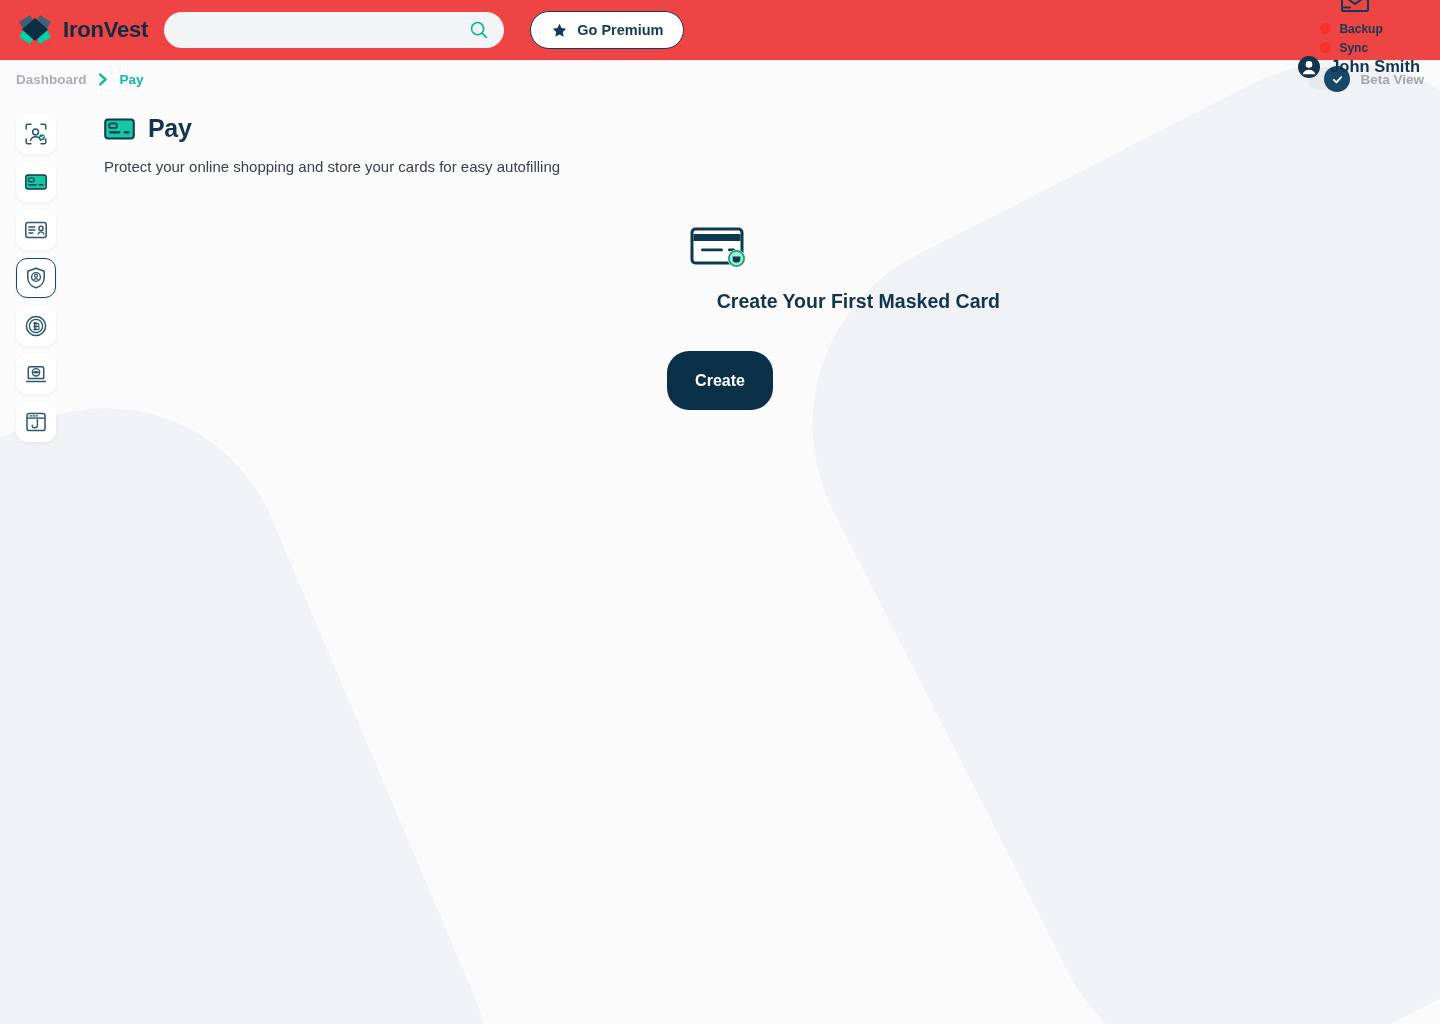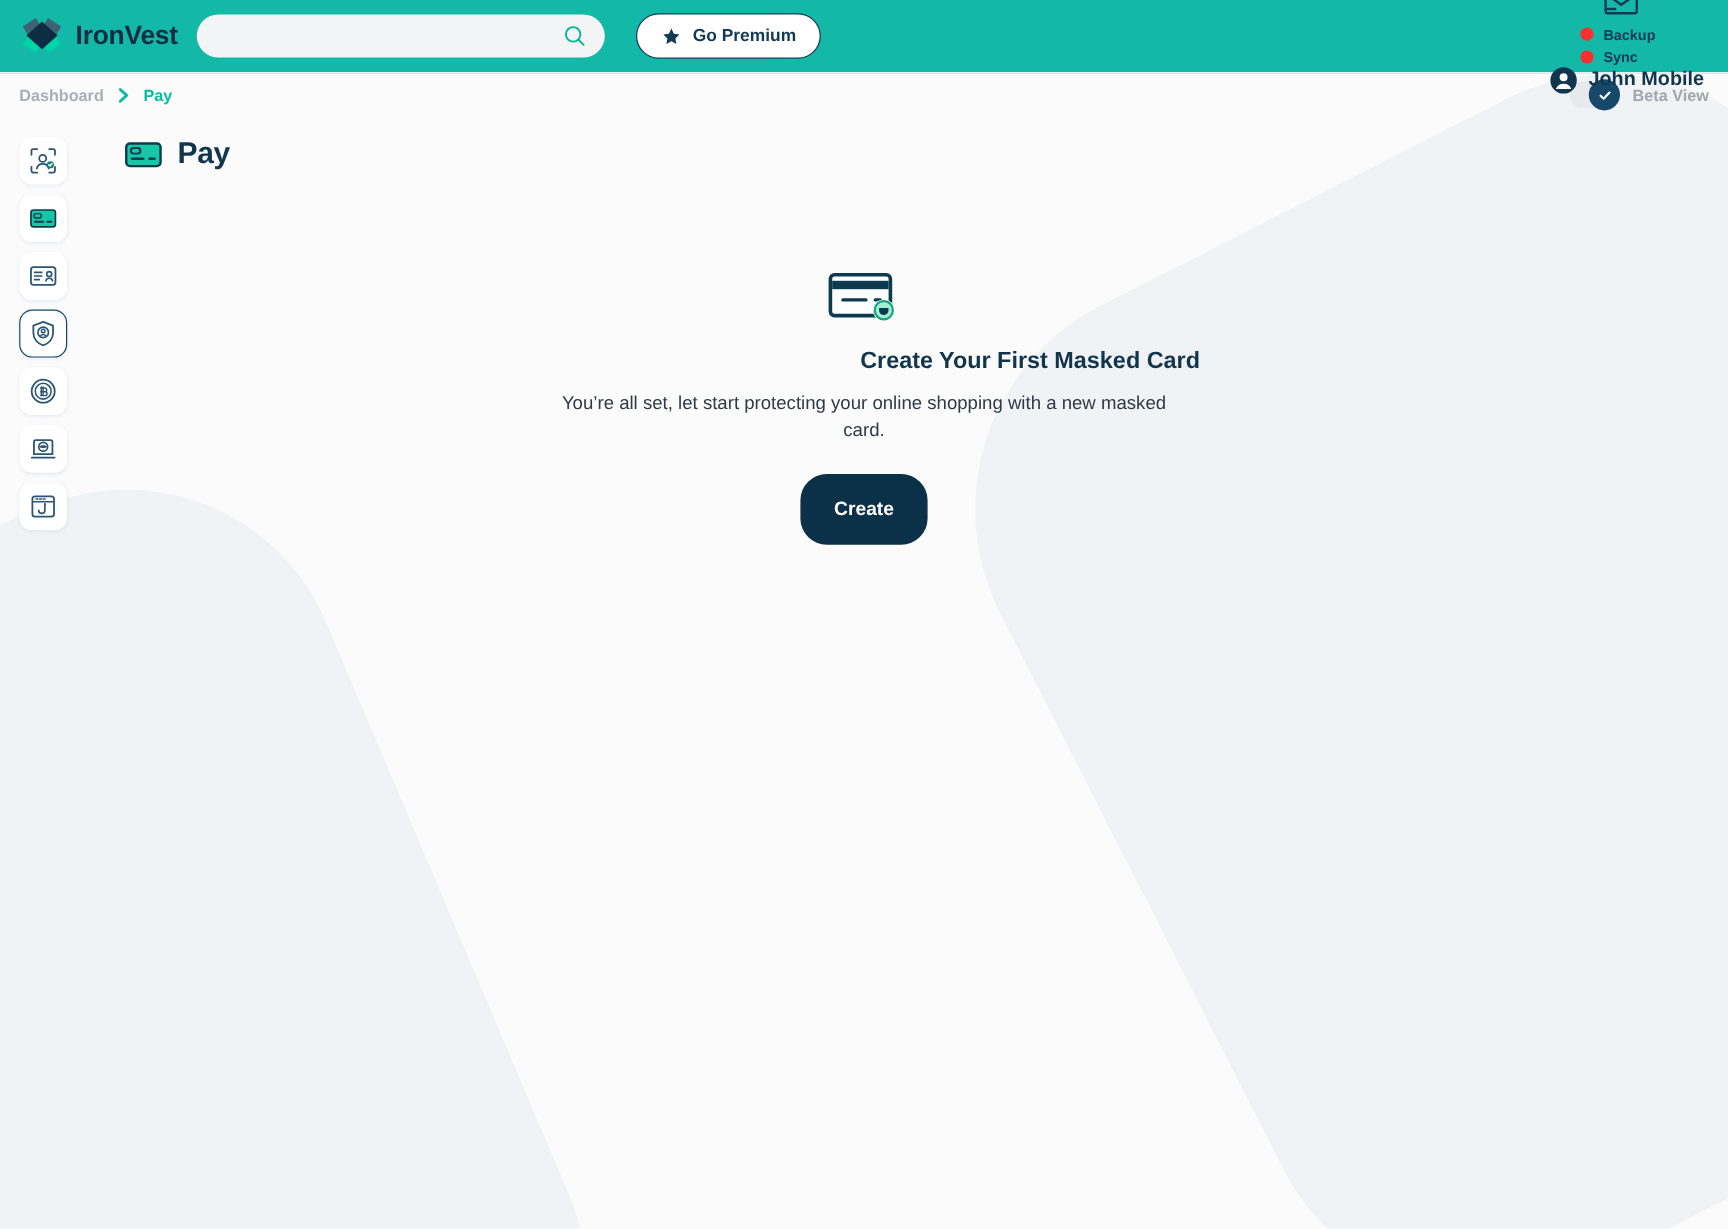--- a/index.html
+++ b/index.html
@@ -24,21 +24,21 @@
     width: 680px; height: 880px;
     left: -280px; top: 450px;
     border-radius: 180px;
     transform: rotate(-23deg);
   }
 
   
   .header {
     position: relative; z-index: 5;
     height: 61px; width: 100%;
-    background: #14b8a6;
+    background: #ef4444;
     border-bottom: 1px solid #eceef1;
     display: flex; align-items: center;
     padding: 0 16px 0 16px;
   }
   .logo-wrap { display: flex; align-items: center; gap: 9px; margin-right: 16px; }
   .logo-mark { width: 38px; height: 34px; flex: none; }
   .logo-text { font-size: 22px; font-weight: 700; color: #0d2d44; letter-spacing: -0.2px; }
 
   .search-box {
     width: 340px; height: 36px;
@@ -192,21 +192,21 @@
           <span class="status-label">Sync</span>
         </div>
       </div>
 
       <div class="user-chip">
         <svg width="24" height="24" viewBox="0 0 24 24">
           <circle cx="12" cy="12" r="11" fill="#12354e"></circle>
           <circle cx="12" cy="9.4" r="3.3" fill="#fff"></circle>
           <path d="M5.6 19.2a6.8 6.8 0 0 1 12.8 0z" fill="#fff"></path>
         </svg>
-        <span class="user-name">John Mobile</span>
+        <span class="user-name">John Smith</span>
       </div>
     </div>
   </div>
 
   <div class="crumb-row">
     <span class="crumb">Dashboard</span>
     <span class="crumb-sep">
       <svg width="11" height="13" viewBox="0 0 11 13" fill="none">
           <path d="M2.2 1.6 L7.6 6.5 L2.2 11.4" stroke="#0bbda0" stroke-width="2.4" stroke-linecap="round" stroke-linejoin="round"></path>
         </svg>
@@ -299,32 +299,32 @@
   <div class="page-head">
     <div class="page-title-row">
       <svg width="31" height="24" viewBox="0 0 31 24">
         <rect x="1.2" y="2.6" width="28.6" height="18.8" rx="3" fill="#17c6a5" stroke="#0d3a4f" stroke-width="2"></rect>
         <rect x="5" y="6.4" width="8" height="4.6" rx="2.3" fill="none" stroke="#0d3a4f" stroke-width="1.6"></rect>
         <rect x="5" y="14.2" width="11.4" height="2.2" rx="1.1" fill="#0d3a4f"></rect>
         <rect x="19.6" y="14.2" width="6.2" height="2.2" rx="1.1" fill="#0d3a4f"></rect>
       </svg>
       <span class="page-title">Pay</span>
     </div>
+    <div class="page-sub">Protect your online shopping and store your cards for easy autofilling</div>
   </div>
 
   <div class="empty">
     <div class="empty-icon">
       <svg width="62" height="48" viewBox="0 0 62 48" fill="none">
         <rect x="3" y="4" width="50" height="34" rx="3.4" fill="#ffffff" stroke="#0d3a4f" stroke-width="3"></rect>
         <rect x="4.5" y="9" width="47" height="7" fill="#0d3a4f"></rect>
         <rect x="12" y="23.5" width="22" height="2.8" rx="1.4" fill="#0d3a4f"></rect>
         <rect x="39" y="23.5" width="7" height="2.8" rx="1.4" fill="#0d3a4f"></rect>
         <circle cx="47.5" cy="33.5" r="9" fill="#ffffff"></circle>
         <circle cx="47.5" cy="33.5" r="7.6" fill="#9ff0d2" stroke="#18a07a" stroke-width="1.8"></circle>
         <path d="M43.6 31.6h7.8v2.1a3.9 3.9 0 0 1-7.8 0z" fill="#0d3a4f"></path>
       </svg>
     </div>
     <div class="empty-title">Create Your First Masked Card</div>
-    <div class="empty-desc">You’re all set, let start protecting your online shopping with a new masked card.</div>
     <button class="create-btn">Create</button>
   </div>
 
 </div>
 
 </body></html>

